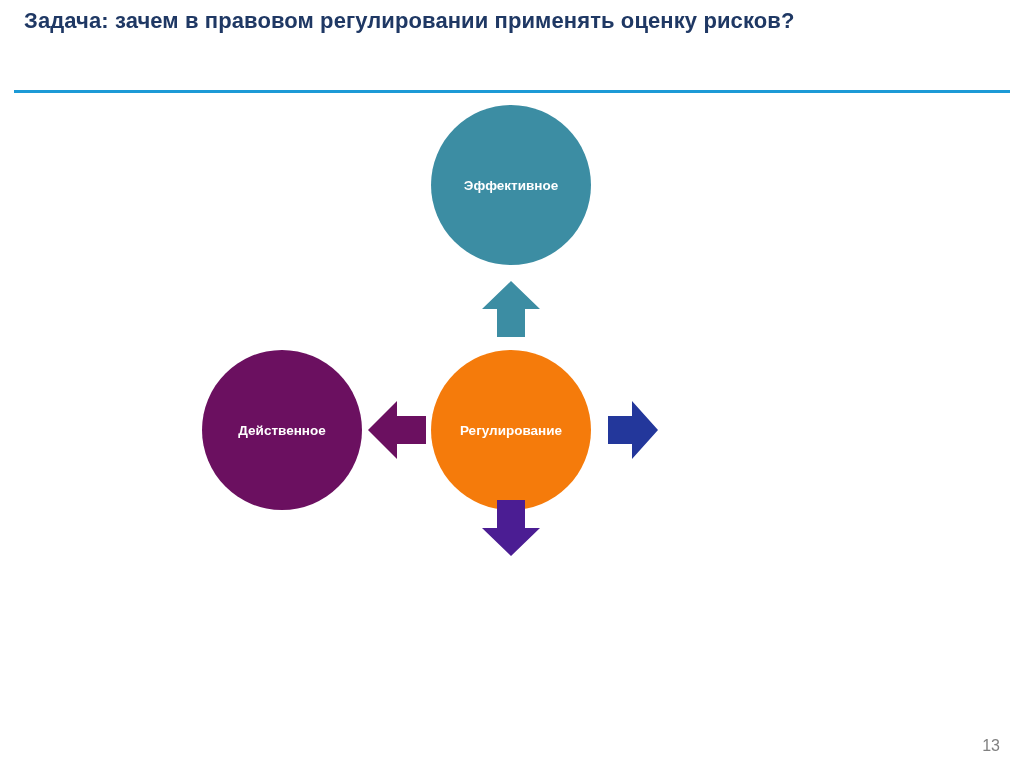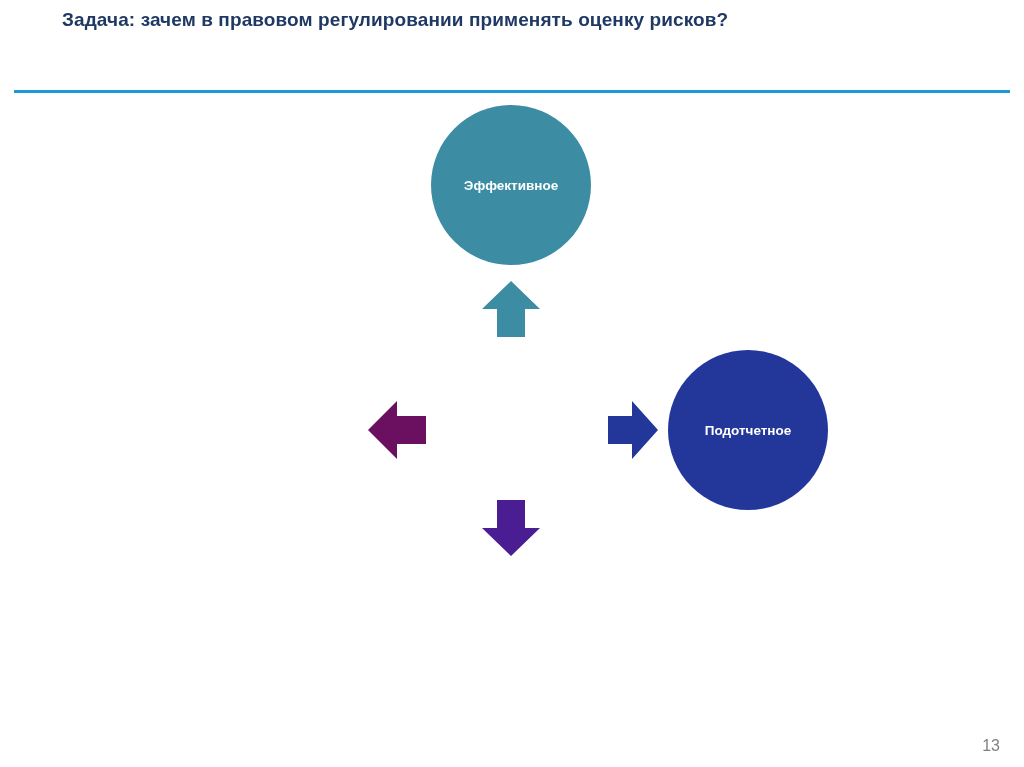--- a/index.html
+++ b/index.html
@@ -22,26 +22,25 @@
   }
   .title-block {
     position: absolute;
     left: 0;
     top: 0;
     width: 1024px;
     padding: 8px 24px 6px 24px;
     box-sizing: border-box;
   }
   .title-text {
-    font-size: 19px;
+    font-size: 22px;
     line-height: 1.22;
     font-weight: bold;
     color: #1F3864;
     letter-spacing: 0.1px;
-    margin-left: 38px;
   }
   .title-rule {
     position: absolute;
     left: 14px;
     top: 90px;
     width: 996px;
     height: 3px;
     background: #1C9AD6;
   }
   .diagram {
@@ -143,26 +142,29 @@
     <div class="title-text">Задача: зачем в правовом регулировании применять оценку рисков?</div>
   </div>
   <div class="title-rule"></div>
 
   <div class="diagram">
 
     <div class="node node-top">
       <span>Эффективное</span>
     </div>
 
-    <div class="node node-right">
-      <span>Подотчетное</span>
+
+
+    <div class="node node-left">
+      <span>Действенное</span>
     </div>
 
-
-
+    <div class="node node-center">
+      <span>Регулирование</span>
+    </div>
 
     <svg class="arrow arrow-up" viewBox="0 0 58 56">
       <polygon points="29,0 58,28 43,28 43,56 15,56 15,28 0,28" fill="#3C8DA3"></polygon>
     </svg>
 
     <svg class="arrow arrow-down" viewBox="0 0 58 56">
       <polygon points="29,56 0,28 15,28 15,0 43,0 43,28 58,28" fill="#4B1D93"></polygon>
     </svg>
 
     <svg class="arrow arrow-left" viewBox="0 0 58 58">

